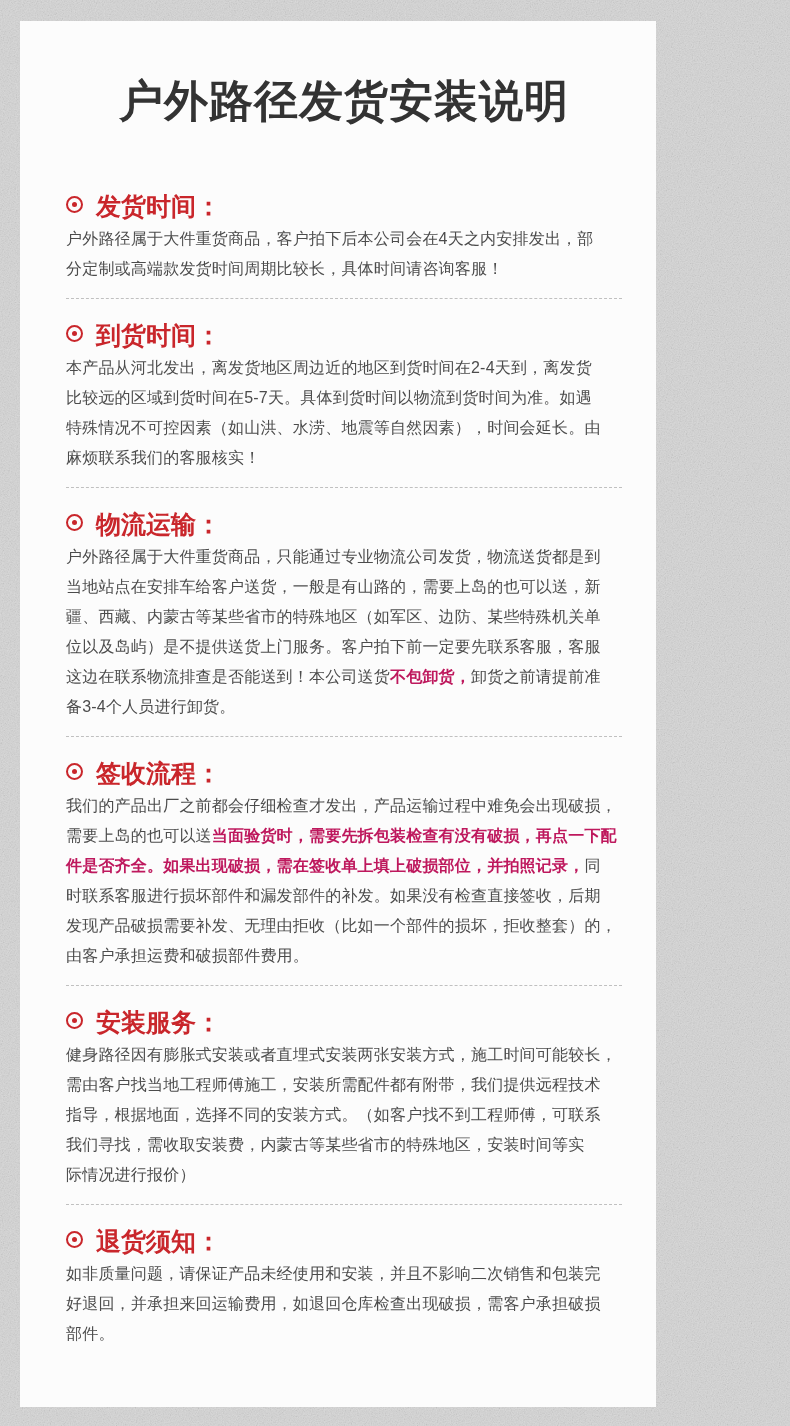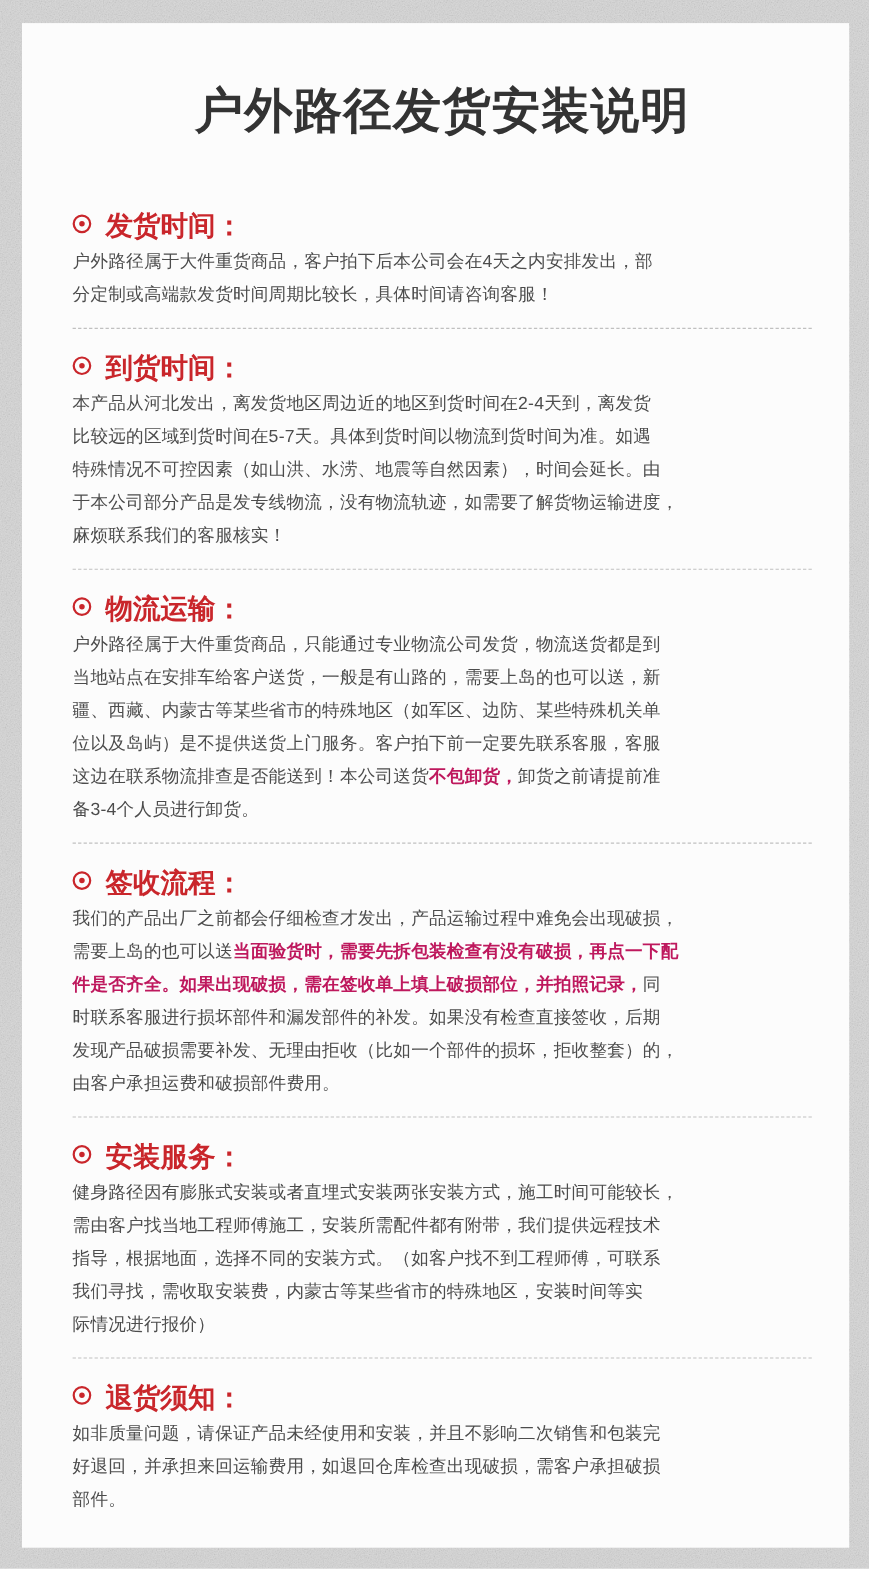--- a/index.html
+++ b/index.html
@@ -3,21 +3,21 @@
 <meta charset="utf-8">
 <style>
   html,body{margin:0;padding:0;}
   body{
     width:790px;height:1426px;position:relative;overflow:hidden;
     background:#d6d6d6;
     font-family:"Liberation Sans","DejaVu Sans",sans-serif;
   }
   .bg-noise{position:absolute;left:0;top:0;width:790px;height:1426px;display:block;}
   .card{
-    position:absolute;left:20px;top:21px;width:752px;height:1386px;
+    position:absolute;left:20px;top:21px;width:636px;height:1386px;
     background:#fcfcfc;overflow:hidden;
   }
   .content{padding:0 34px 0 46px;overflow:hidden;}
   .page-title{
     margin-top:53px;
     font-size:44px;line-height:54px;font-weight:bold;
     color:#333333;text-align:center;
     letter-spacing:1px;
   }
   .sections{margin-top:60px;}
@@ -64,21 +64,20 @@
           <div class="sec-heading"><span class="bullet"><i></i></span><span>发货时间：</span></div>
           <div class="body-line"><span>户外路径属于大件重货商品，客户拍下后本公司会在4天之内安排发出，部</span></div>
           <div class="body-line"><span>分定制或高端款发货时间周期比较长，具体时间请咨询客服！</span></div>
         </div>
         <div class="sep"></div>
         <div>
           <div class="sec-heading"><span class="bullet"><i></i></span><span>到货时间：</span></div>
           <div class="body-line"><span>本产品从河北发出，离发货地区周边近的地区到货时间在2-4天到，离发货</span></div>
           <div class="body-line"><span>比较远的区域到货时间在5-7天。具体到货时间以物流到货时间为准。如遇</span></div>
           <div class="body-line"><span>特殊情况不可控因素（如山洪、水涝、地震等自然因素），时间会延长。由</span></div>
-          <div class="body-line"><span>于本公司部分产品是发专线物流，没有物流轨迹，如需要了解货物运输进度，</span></div>
           <div class="body-line"><span>麻烦联系我们的客服核实！</span></div>
         </div>
         <div class="sep"></div>
         <div>
           <div class="sec-heading"><span class="bullet"><i></i></span><span>物流运输：</span></div>
           <div class="body-line"><span>户外路径属于大件重货商品，只能通过专业物流公司发货，物流送货都是到</span></div>
           <div class="body-line"><span>当地站点在安排车给客户送货，一般是有山路的，需要上岛的也可以送，新</span></div>
           <div class="body-line"><span>疆、西藏、内蒙古等某些省市的特殊地区（如军区、边防、某些特殊机关单</span></div>
           <div class="body-line"><span>位以及岛屿）是不提供送货上门服务。客户拍下前一定要先联系客服，客服</span></div>
           <div class="body-line"><span>这边在联系物流排查是否能送到！本公司送货</span><span class="red">不包卸货，</span><span>卸货之前请提前准</span></div>

